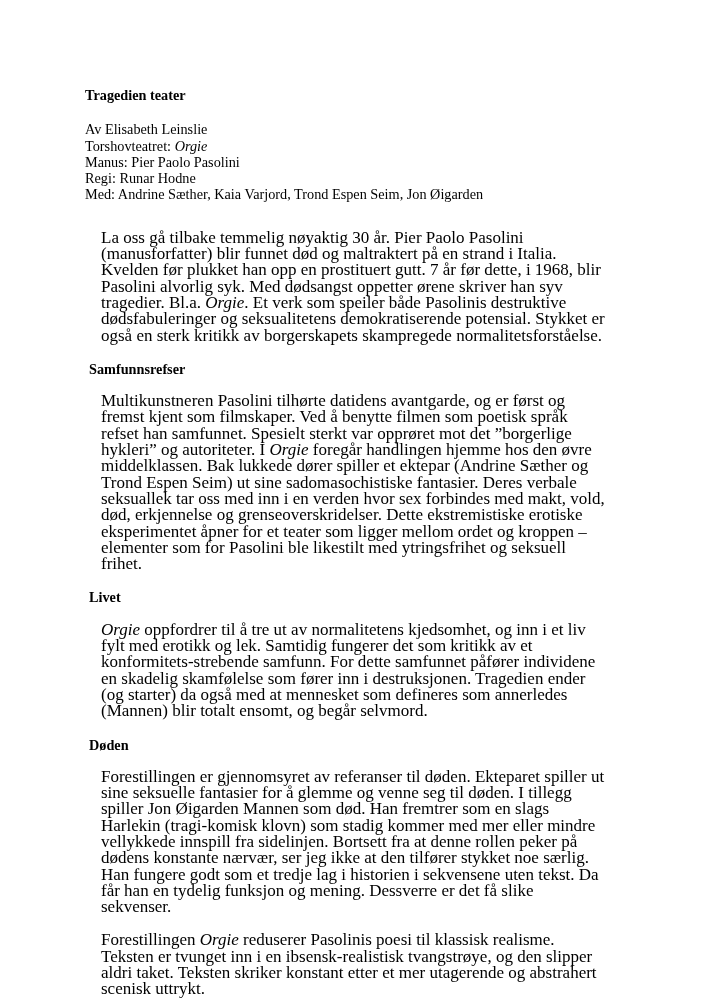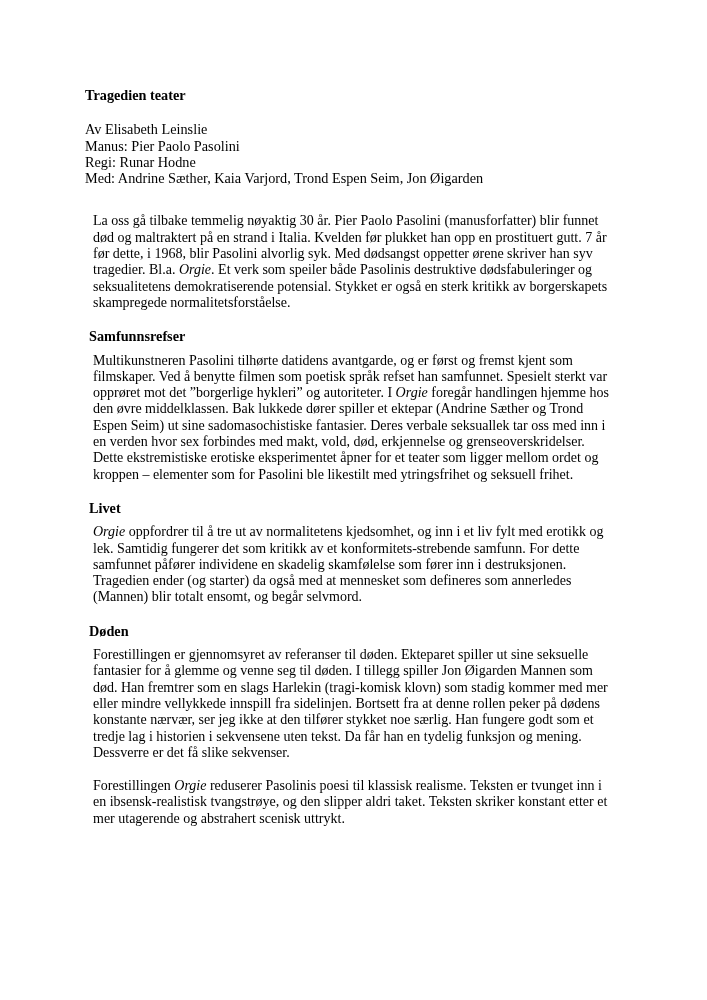--- a/index.html
+++ b/index.html
@@ -44,35 +44,36 @@
   .block {
     margin: 0 0 17px 0;
   }
   .block h2 {
     font-size: 14.25px;
     line-height: 16.3px;
     font-weight: bold;
     margin: 4px;
   }
   .block p {
-    font-size: 14px;
+    font-size: 17px;
     line-height: 16.3px;
-    margin: 8px;
+    margin: 16px;
   }
 </style>
 </head>
 <body>
 
 <div class="page">
 
   <h1 class="title">Tragedien teater</h1>
 
 
   <div class="credits">
     <p class="credit-line"><span>Av Elisabeth Leinslie</span></p>
+    <p class="credit-line"><span>Torshovteatret: </span><span style="font-style: italic;">Orgie</span></p>
     <p class="credit-line"><span>Manus: Pier Paolo Pasolini</span></p>
     <p class="credit-line"><span>Regi: Runar Hodne</span></p>
     <p class="credit-line"><span>Med: Andrine Sæther, Kaia Varjord, Trond Espen Seim, Jon Øigarden</span></p>
   </div>
 
   <section class="block">
     <p><span>La oss gå tilbake temmelig nøyaktig 30 år. Pier Paolo Pasolini (manusforfatter) blir funnet død og maltraktert på en strand i Italia. Kvelden før plukket han opp en prostituert gutt. 7 år før dette, i 1968, blir Pasolini alvorlig syk. Med dødsangst oppetter ørene skriver han syv tragedier. Bl.a. </span><span style="font-style: italic;">Orgie</span><span>. Et verk som speiler både Pasolinis destruktive dødsfabuleringer og seksualitetens demokratiserende potensial. Stykket er også en sterk kritikk av borgerskapets skampregede normalitetsforståelse.</span></p>
   </section>
 
   <section class="block">

